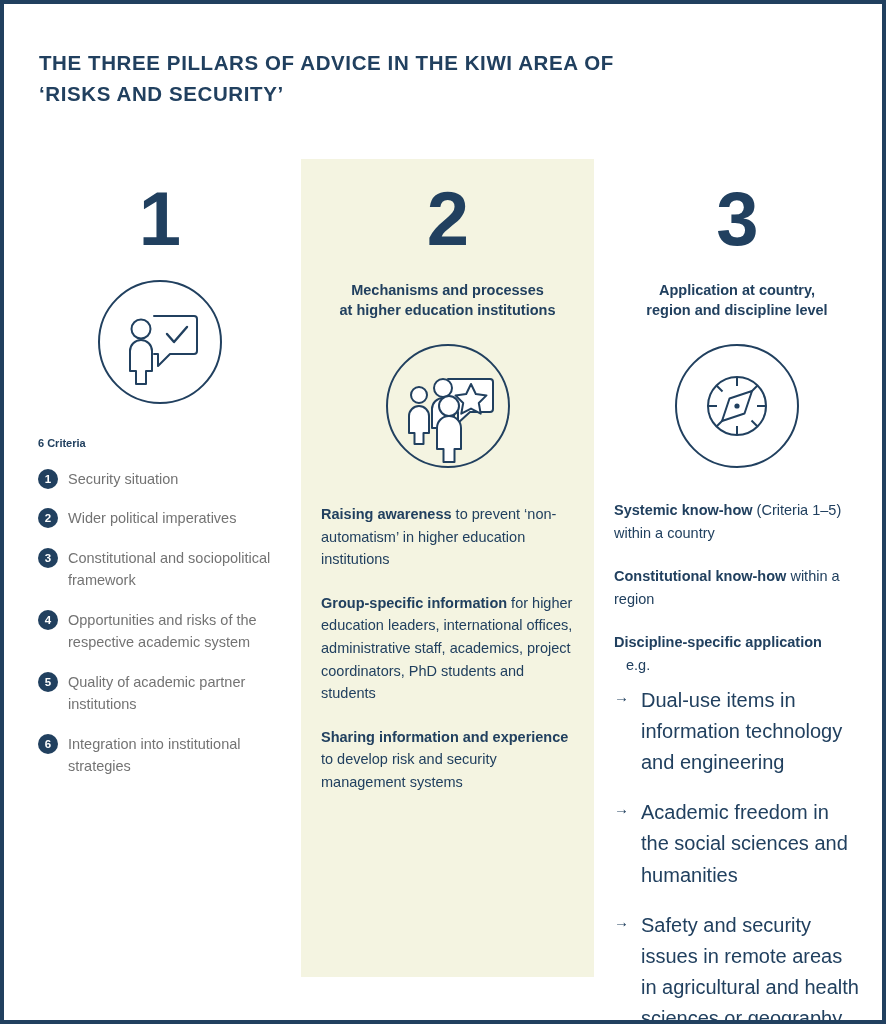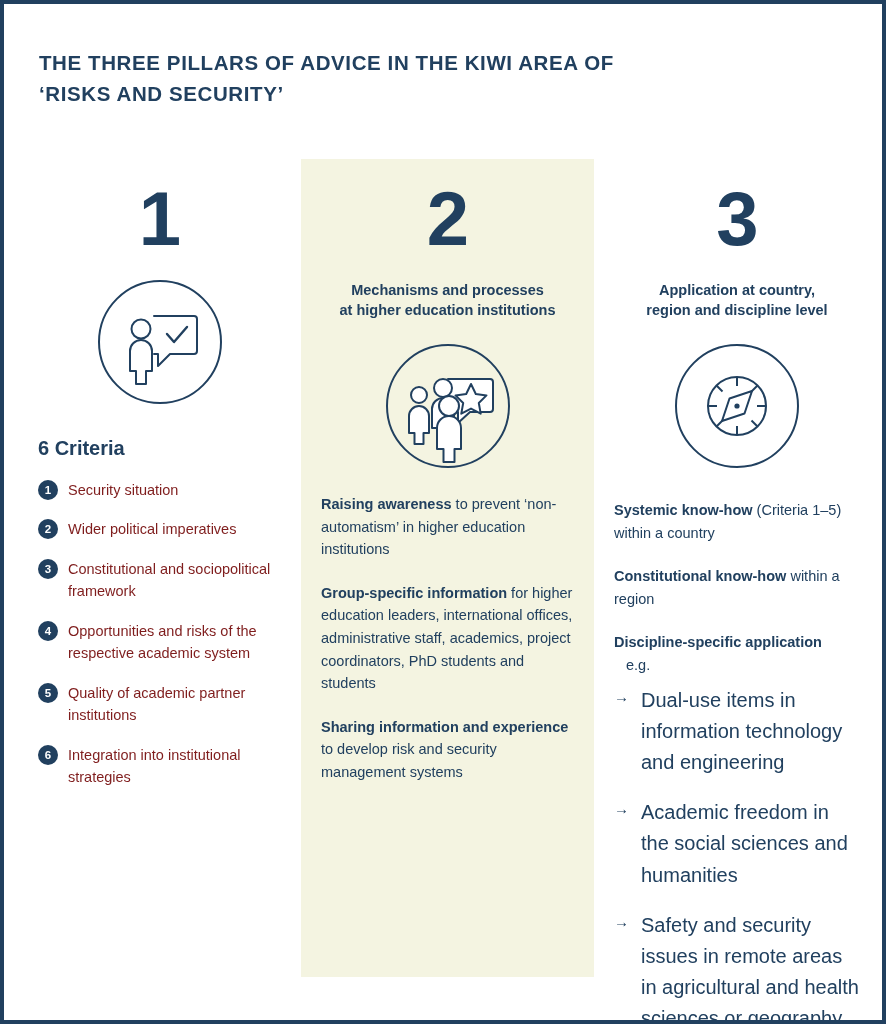--- a/index.html
+++ b/index.html
@@ -80,25 +80,25 @@
   .icon-circle {
     width: 126px;
     height: 126px;
   }
   
   .col-body {
     margin-top: 30px;
     color: #21405f;
   }
   #column-1 .col-body { margin-top: 32px; }
-  #column-2 .col-body { margin-top: 24px; }
+  #column-2 .col-body { margin-top: 34px; }
   #column-3 .col-body { margin-top: 30px; }
 
   .criteria-heading {
-    font-size: 20px;
+    font-size: 11px;
     font-weight: bold;
     color: #21405f;
     margin-bottom: 19px;
   }
   .criteria-item {
     display: flex;
     align-items: flex-start;
     margin-bottom: 17px;
   }
   .criteria-badge {
@@ -111,21 +111,21 @@
     font-size: 11.5px;
     font-weight: bold;
     line-height: 20px;
     text-align: center;
     margin-right: 10px;
     margin-top: 1px;
   }
   .criteria-text {
     font-size: 14.5px;
     line-height: 1.55;
-    color: #7f1d1d;
+    color: #737373;
     font-weight: normal;
   }
   
   .para {
     font-size: 14.5px;
     line-height: 1.56;
     color: #21405f;
     margin-bottom: 21px;
   }
   .para b { font-weight: bold; }

